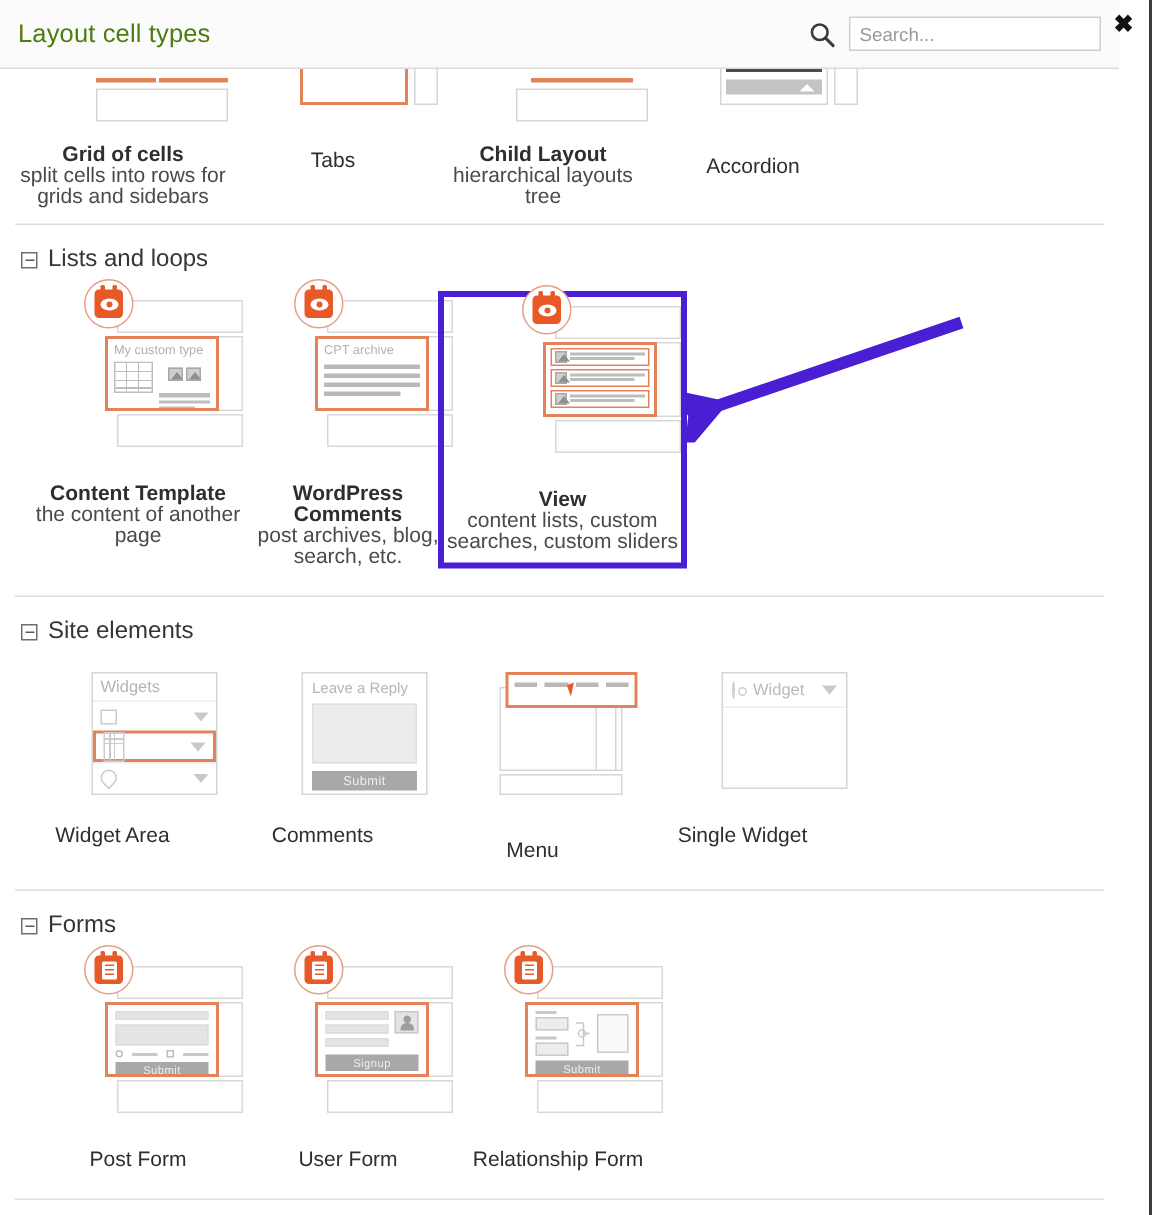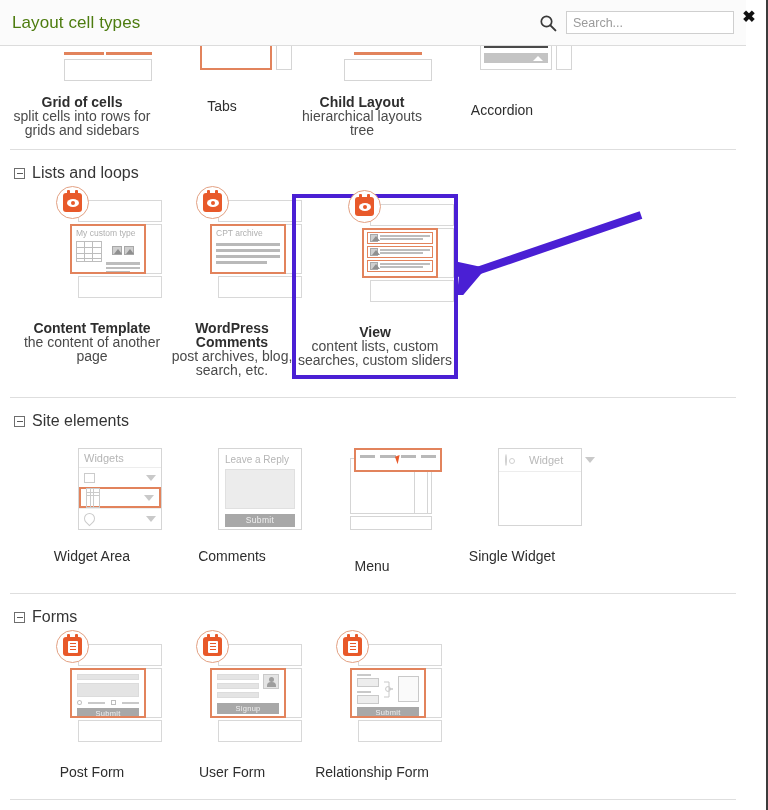--- a/index.html
+++ b/index.html
@@ -391,21 +391,21 @@
   .t-menu .sidecol{position:absolute;left:64px;top:10px;width:14px;height:56px;border-left:1px solid #d5d5d5;border-right:1px solid #d5d5d5;box-sizing:border-box;}
   .t-menu .bar{position:absolute;left:4px;top:0;width:88px;height:24px;border:2px solid #e2835c;box-sizing:border-box;background:#fff;display:flex;gap:5px;align-items:flex-start;padding:5px 4px 0 4px;}
   .t-menu .mi{height:3px;background:#b9b9b9;width:16px;}
   .t-menu .drop{position:absolute;left:26px;top:11px;width:14px;}
   .t-menu .drop .ln{height:2px;background:#c6c6c6;margin-bottom:2px;}
   .cursor{position:absolute;left:40px;top:5px;width:0;height:0;
     border-left:5px solid #e8592a;border-bottom:8px solid transparent;border-right:4px solid transparent;
     transform:rotate(-20deg);}
 
   .t-single{width:84px;height:78px;border:1px solid #d5d5d5;box-sizing:border-box;background:#fff;}
-  .sw-head{display:flex;align-items:center;gap:22px;padding:5px 6px;border-bottom:1px solid #ededed;}
+  .sw-head{display:flex;align-items:center;gap:12px;padding:5px 6px;border-bottom:1px solid #ededed;}
   .gear{width:12px;height:12px;border:1.5px solid #d0d0d0;border-radius:50%;box-sizing:border-box;position:relative;}
   .gear::after{content:"";position:absolute;left:3px;top:3px;width:4px;height:4px;border:1px solid #d0d0d0;border-radius:50%;}
   .sw-label{font-size:11px;color:#b9b9b9;}
 
   
   .t-form{position:relative;width:92px;height:98px;}
   .t-form .r1{position:absolute;left:8px;top:0;width:84px;height:22px;border:1px solid #d8d8d8;box-sizing:border-box;background:#fff;}
   .t-form .r3{position:absolute;left:8px;bottom:0;width:84px;height:22px;border:1px solid #d8d8d8;box-sizing:border-box;background:#fff;}
   .t-form .r2{position:absolute;left:8px;top:24px;width:84px;height:50px;border:1px solid #d8d8d8;box-sizing:border-box;background:#fff;}
   .t-form .card{position:absolute;left:0;top:24px;width:76px;height:50px;border:2px solid #e2835c;box-sizing:border-box;background:#fff;padding:4px 5px;overflow:hidden;}
@@ -618,21 +618,21 @@
         </div>
       </div>
       <div class="divider" style="margin-top:6px;"></div>
     </div>
 
     <div class="section">
       <div class="section-head">
         <span class="toggle-box"></span>
         <span>Site elements</span>
       </div>
-      <div class="grid" style="padding-left:22px;align-items:flex-start;">
+      <div class="grid" style="padding-left:5px;align-items:flex-start;">
 
         <div class="cell">
           <div class="thumb-wrap" style="height:92px;align-items:flex-start;">
             <div class="t-widgets">
               <div class="wg-title">Widgets</div>
               <div class="wg-row">
                   <span class="sq-icon"></span>
                   <span class="caret"></span>
                 </div>
               <div class="wg-row dashed sel">

